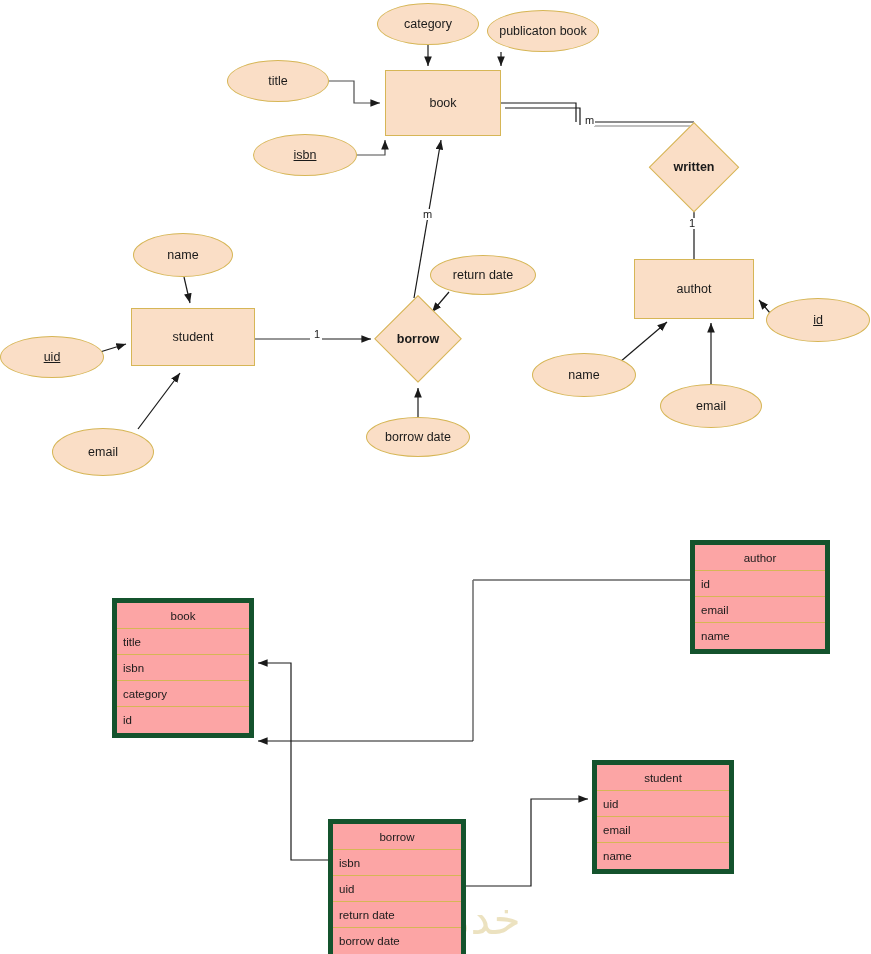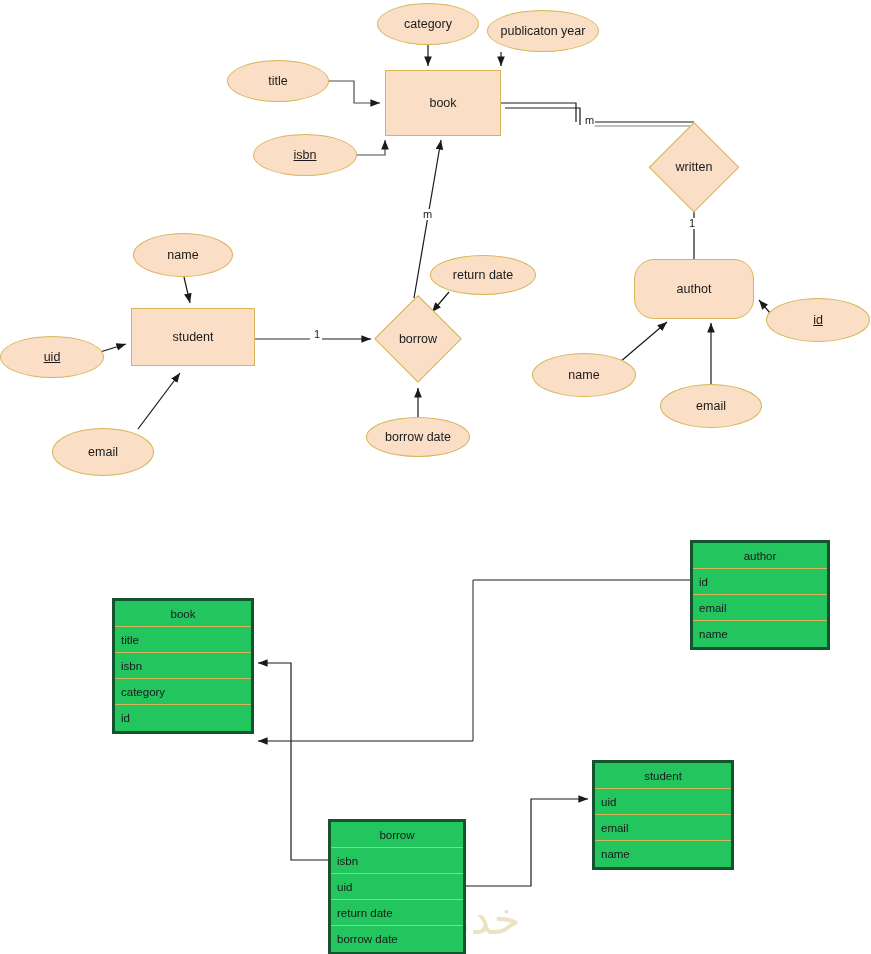--- a/index.html
+++ b/index.html
@@ -53,42 +53,43 @@
     border: 1.4px solid #d6b656;
     border-radius: 50%;
   }
   .er-attr.key > span {
     text-decoration: underline;
   }
   
   .er-rel {
     background: transparent;
     border: none;
+    font-weight: bold;
   }
   .er-rel .diamond-shape {
     position: absolute;
     left: 50%;
     top: 50%;
     width: 70.7%;
     height: 70.7%;
     transform: translate(-50%, -50%) rotate(45deg);
     background: #fadec6;
     border: 1.4px solid #d6b656;
     box-sizing: border-box;
   }
   .er-rel > span {
     position: relative;
     z-index: 2;
   }
   
   .table-box {
     position: absolute;
     box-sizing: border-box;
-    border: 3px solid #14532d;
-    background: #22c55e;
+    border: 5px solid #14532d;
+    background: #fca5a5;
     font-size: 11.5px;
   }
   .table-box .t-header {
     box-sizing: border-box;
     height: 26px;
     display: flex;
     align-items: center;
     justify-content: center;
     border-bottom: 1px solid #d6b656;
     color: #1a1a1a;
@@ -214,40 +215,40 @@
   </svg>
 
   <div class="node er-entity" style="left:385px; top:70px; width:116px; height:66px;">
     <span>book</span>
   </div>
 
   <div class="node er-entity" style="left:131px; top:308px; width:124px; height:58px;">
     <span>student</span>
   </div>
 
-  <div class="node er-entity" style="left:634px; top:259px; width:120px; height:60px;border-radius:20px;">
+  <div class="node er-entity" style="left:634px; top:259px; width:120px; height:60px;">
     <span>authot</span>
   </div>
 
   <div class="node er-rel" style="left:649px; top:122px; width:90px; height:90px;">
     <div class="diamond-shape"></div>
     <span>written</span>
   </div>
 
   <div class="node er-rel" style="left:374px; top:295px; width:88px; height:88px;">
     <div class="diamond-shape"></div>
     <span>borrow</span>
   </div>
 
   <div class="node er-attr" style="left:377px; top:3px; width:102px; height:42px;">
     <span>category</span>
   </div>
 
   <div class="node er-attr" style="left:487px; top:10px; width:112px; height:42px;">
-    <span>publicaton year</span>
+    <span>publicaton book</span>
   </div>
 
   <div class="node er-attr" style="left:227px; top:60px; width:102px; height:42px;">
     <span>title</span>
   </div>
 
   <div class="node er-attr key" style="left:253px; top:134px; width:104px; height:42px;">
     <span>isbn</span>
   </div>
 

